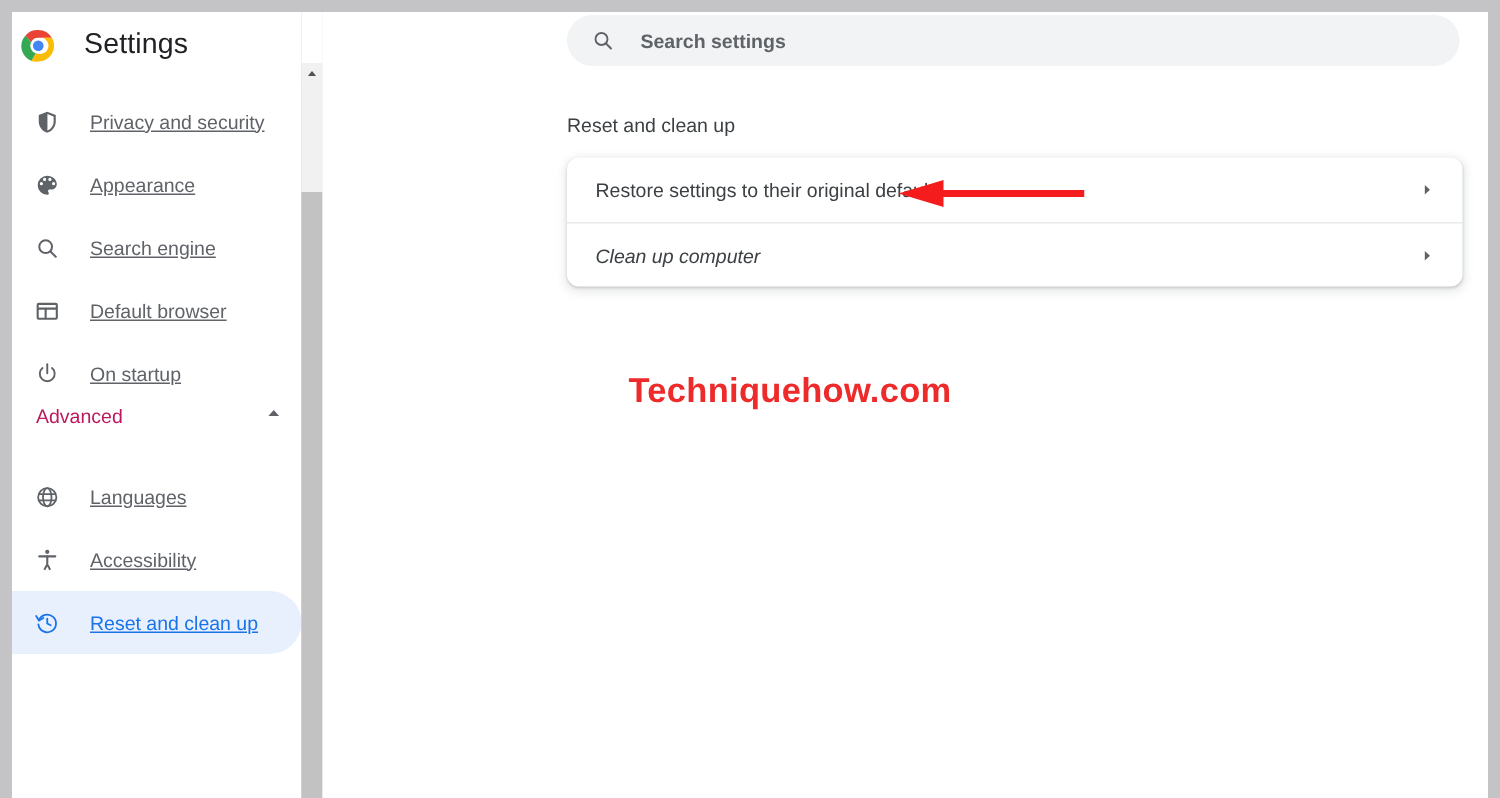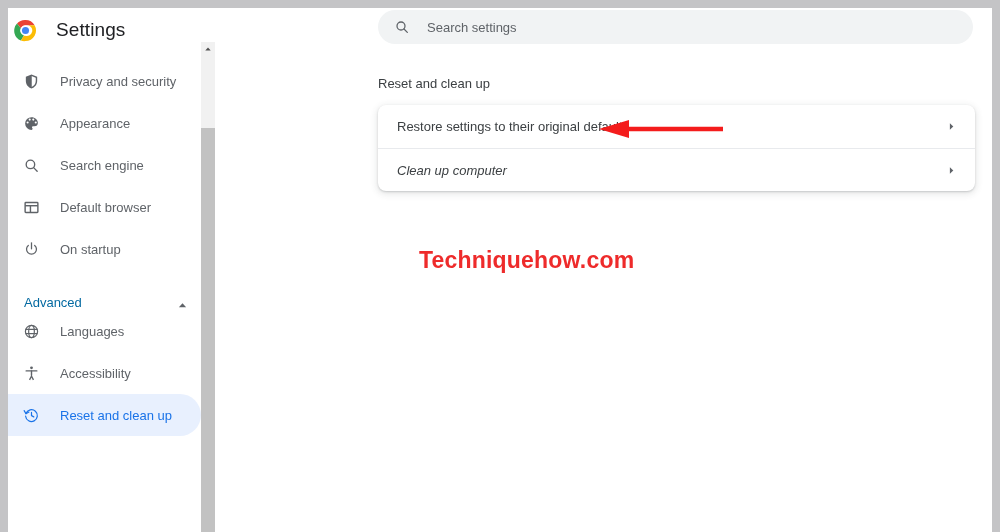--- a/index.html
+++ b/index.html
@@ -85,36 +85,37 @@
     flex: none;
     display: flex;
     align-items: center;
     justify-content: center;
     color: #5f6368;
   }
   .nav-item .ico svg { display: block; }
   .nav-item .label {
     margin-left: 20px;
     white-space: nowrap;
+    text-decoration: underline;
   }
   .nav-item.active {
     background: #e8f0fe;
     color: #1a73e8;
   }
   .nav-item.active .ico { color: #1a73e8; }
 
   .nav-section {
     position: relative;
     display: flex;
-    align-items: flex-end;
+    align-items: flex-start;
     height: 40px;
     padding-left: 16px;
     padding-right: 14px;
     box-sizing: border-box;
-    color: #0369a1;
+    color: #be185d;
     font-size: 13px;
     cursor: pointer;
     user-select: none;
   }
   .nav-section .sec-label { flex: 1; }
   .nav-section .caret {
     width: 10px; height: 10px;
     color: #5f6368;
     display: flex; align-items: center; justify-content: center;
   }
@@ -168,20 +169,21 @@
     position: absolute;
     left: 163px; top: 2px;
     width: 595px;
     height: 34px;
     background: #f1f3f4;
     border-radius: 17px;
     display: flex;
     align-items: center;
     box-sizing: border-box;
     padding-left: 15px;
+    font-weight: bold;
   }
   #searchbar .s-ico {
     width: 17px; height: 17px;
     color: #5f6368;
     flex: none;
     display: flex; align-items: center; justify-content: center;
   }
   #searchbar .s-text {
     margin-left: 17px;
     font-size: 13px;

